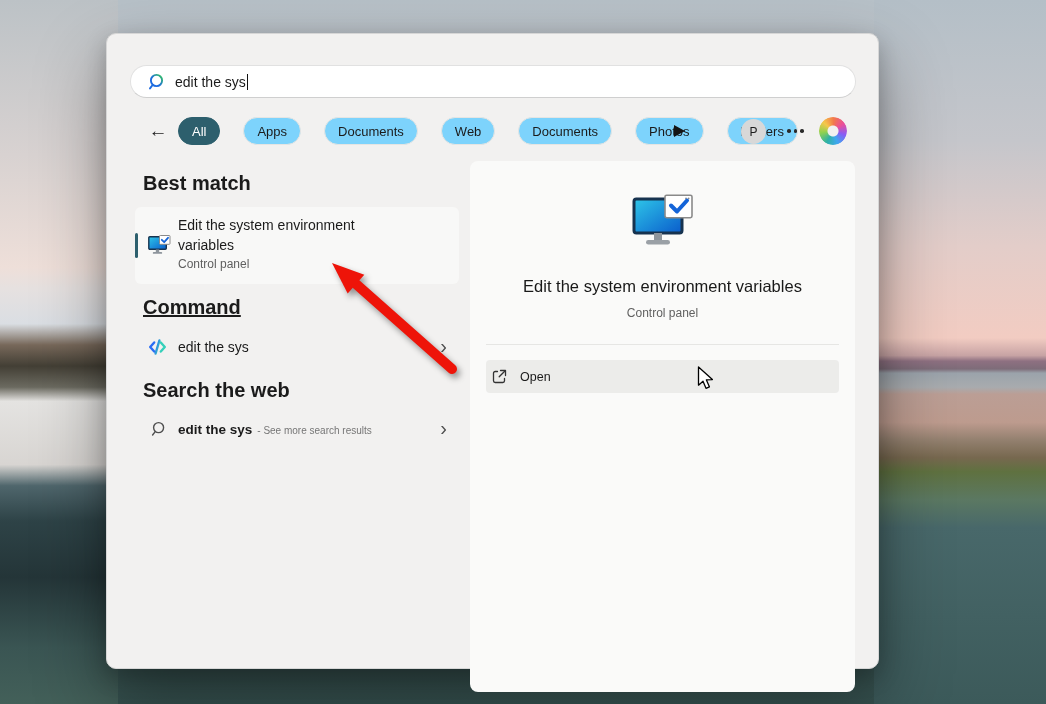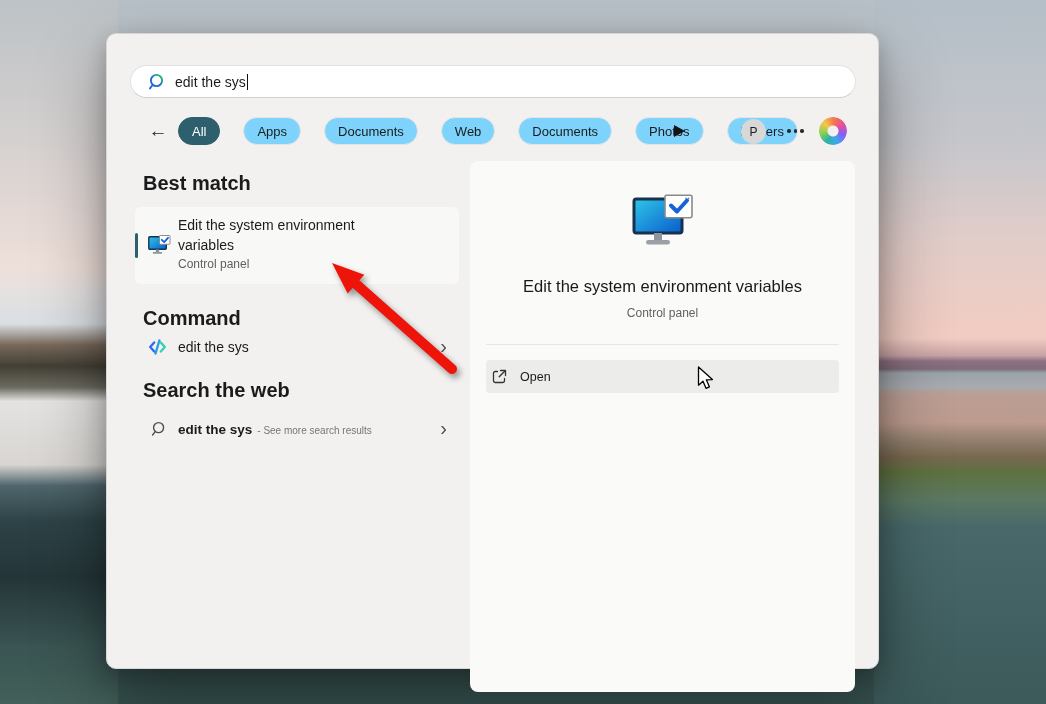--- a/index.html
+++ b/index.html
@@ -148,21 +148,21 @@
       <rect x="4.8" y="17" width="9.4" height="1.8" rx="0.9" fill="#8e959c"></rect>
       <rect x="11.5" y="0.5" width="10.5" height="8.8" rx="0.8" fill="#fff" stroke="#8a8a8a" stroke-width="1"></rect>
       <path d="M13.8 4.8 L16.2 7.2 L20 2.8" fill="none" stroke="#1464d8" stroke-width="1.8" stroke-linecap="round" stroke-linejoin="round"></path>
     </svg>
     <div class="texts">
       <div class="best-title">Edit the system environment variables</div>
       <div class="best-sub">Control panel</div>
     </div>
   </div>
 
-  <div class="sec-header" style="top:273px;">Command</div>
+  <div class="sec-header" style="top:262px;text-decoration:underline;">Command</div>
 
   <div class="result-row" style="top:295px;">
     <svg class="item-icon" width="19" height="18" viewBox="0 0 19 18">
       <defs>
           <linearGradient id="cmdG" x1="0" y1="0" x2="1" y2="1">
         <stop offset="0" stop-color="#2a6df4"></stop>
             <stop offset="1" stop-color="#35d0ba"></stop>
       </linearGradient>
         </defs>
       <path d="M6.2 4.5 L2.2 9 L6.2 13.5" fill="none" stroke="#2a6df4" stroke-width="2.4" stroke-linecap="round" stroke-linejoin="round"></path>

